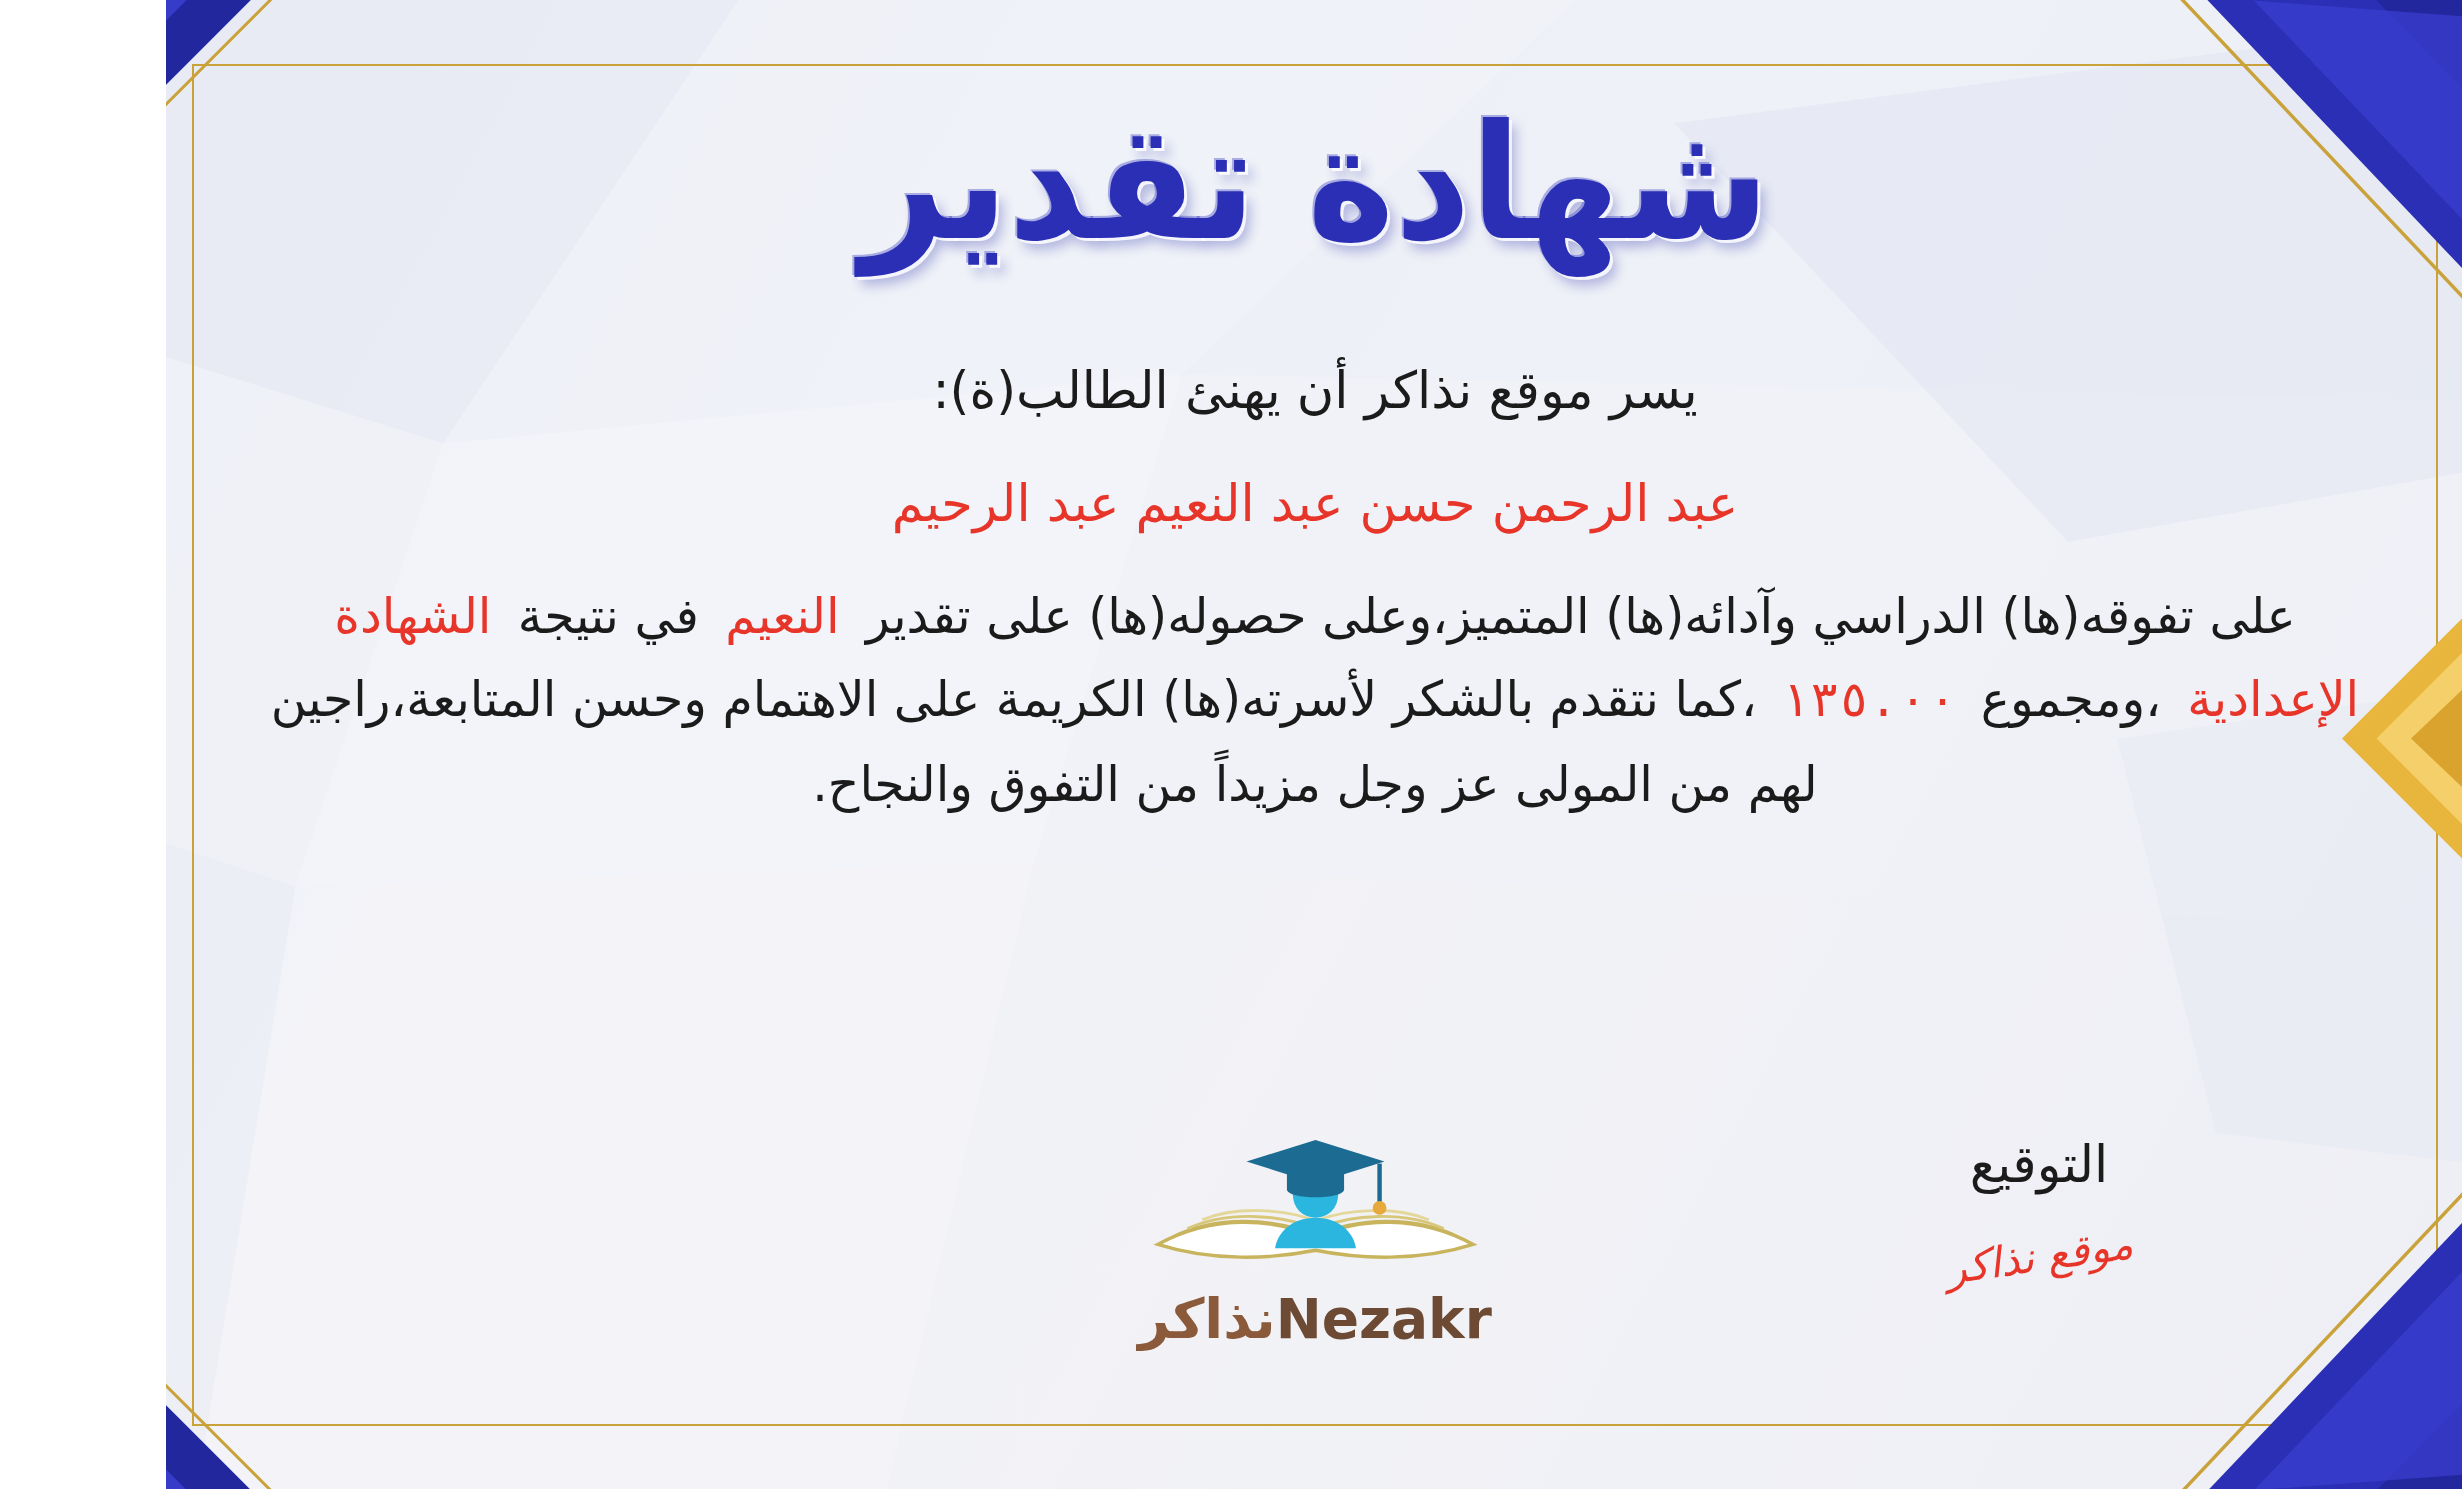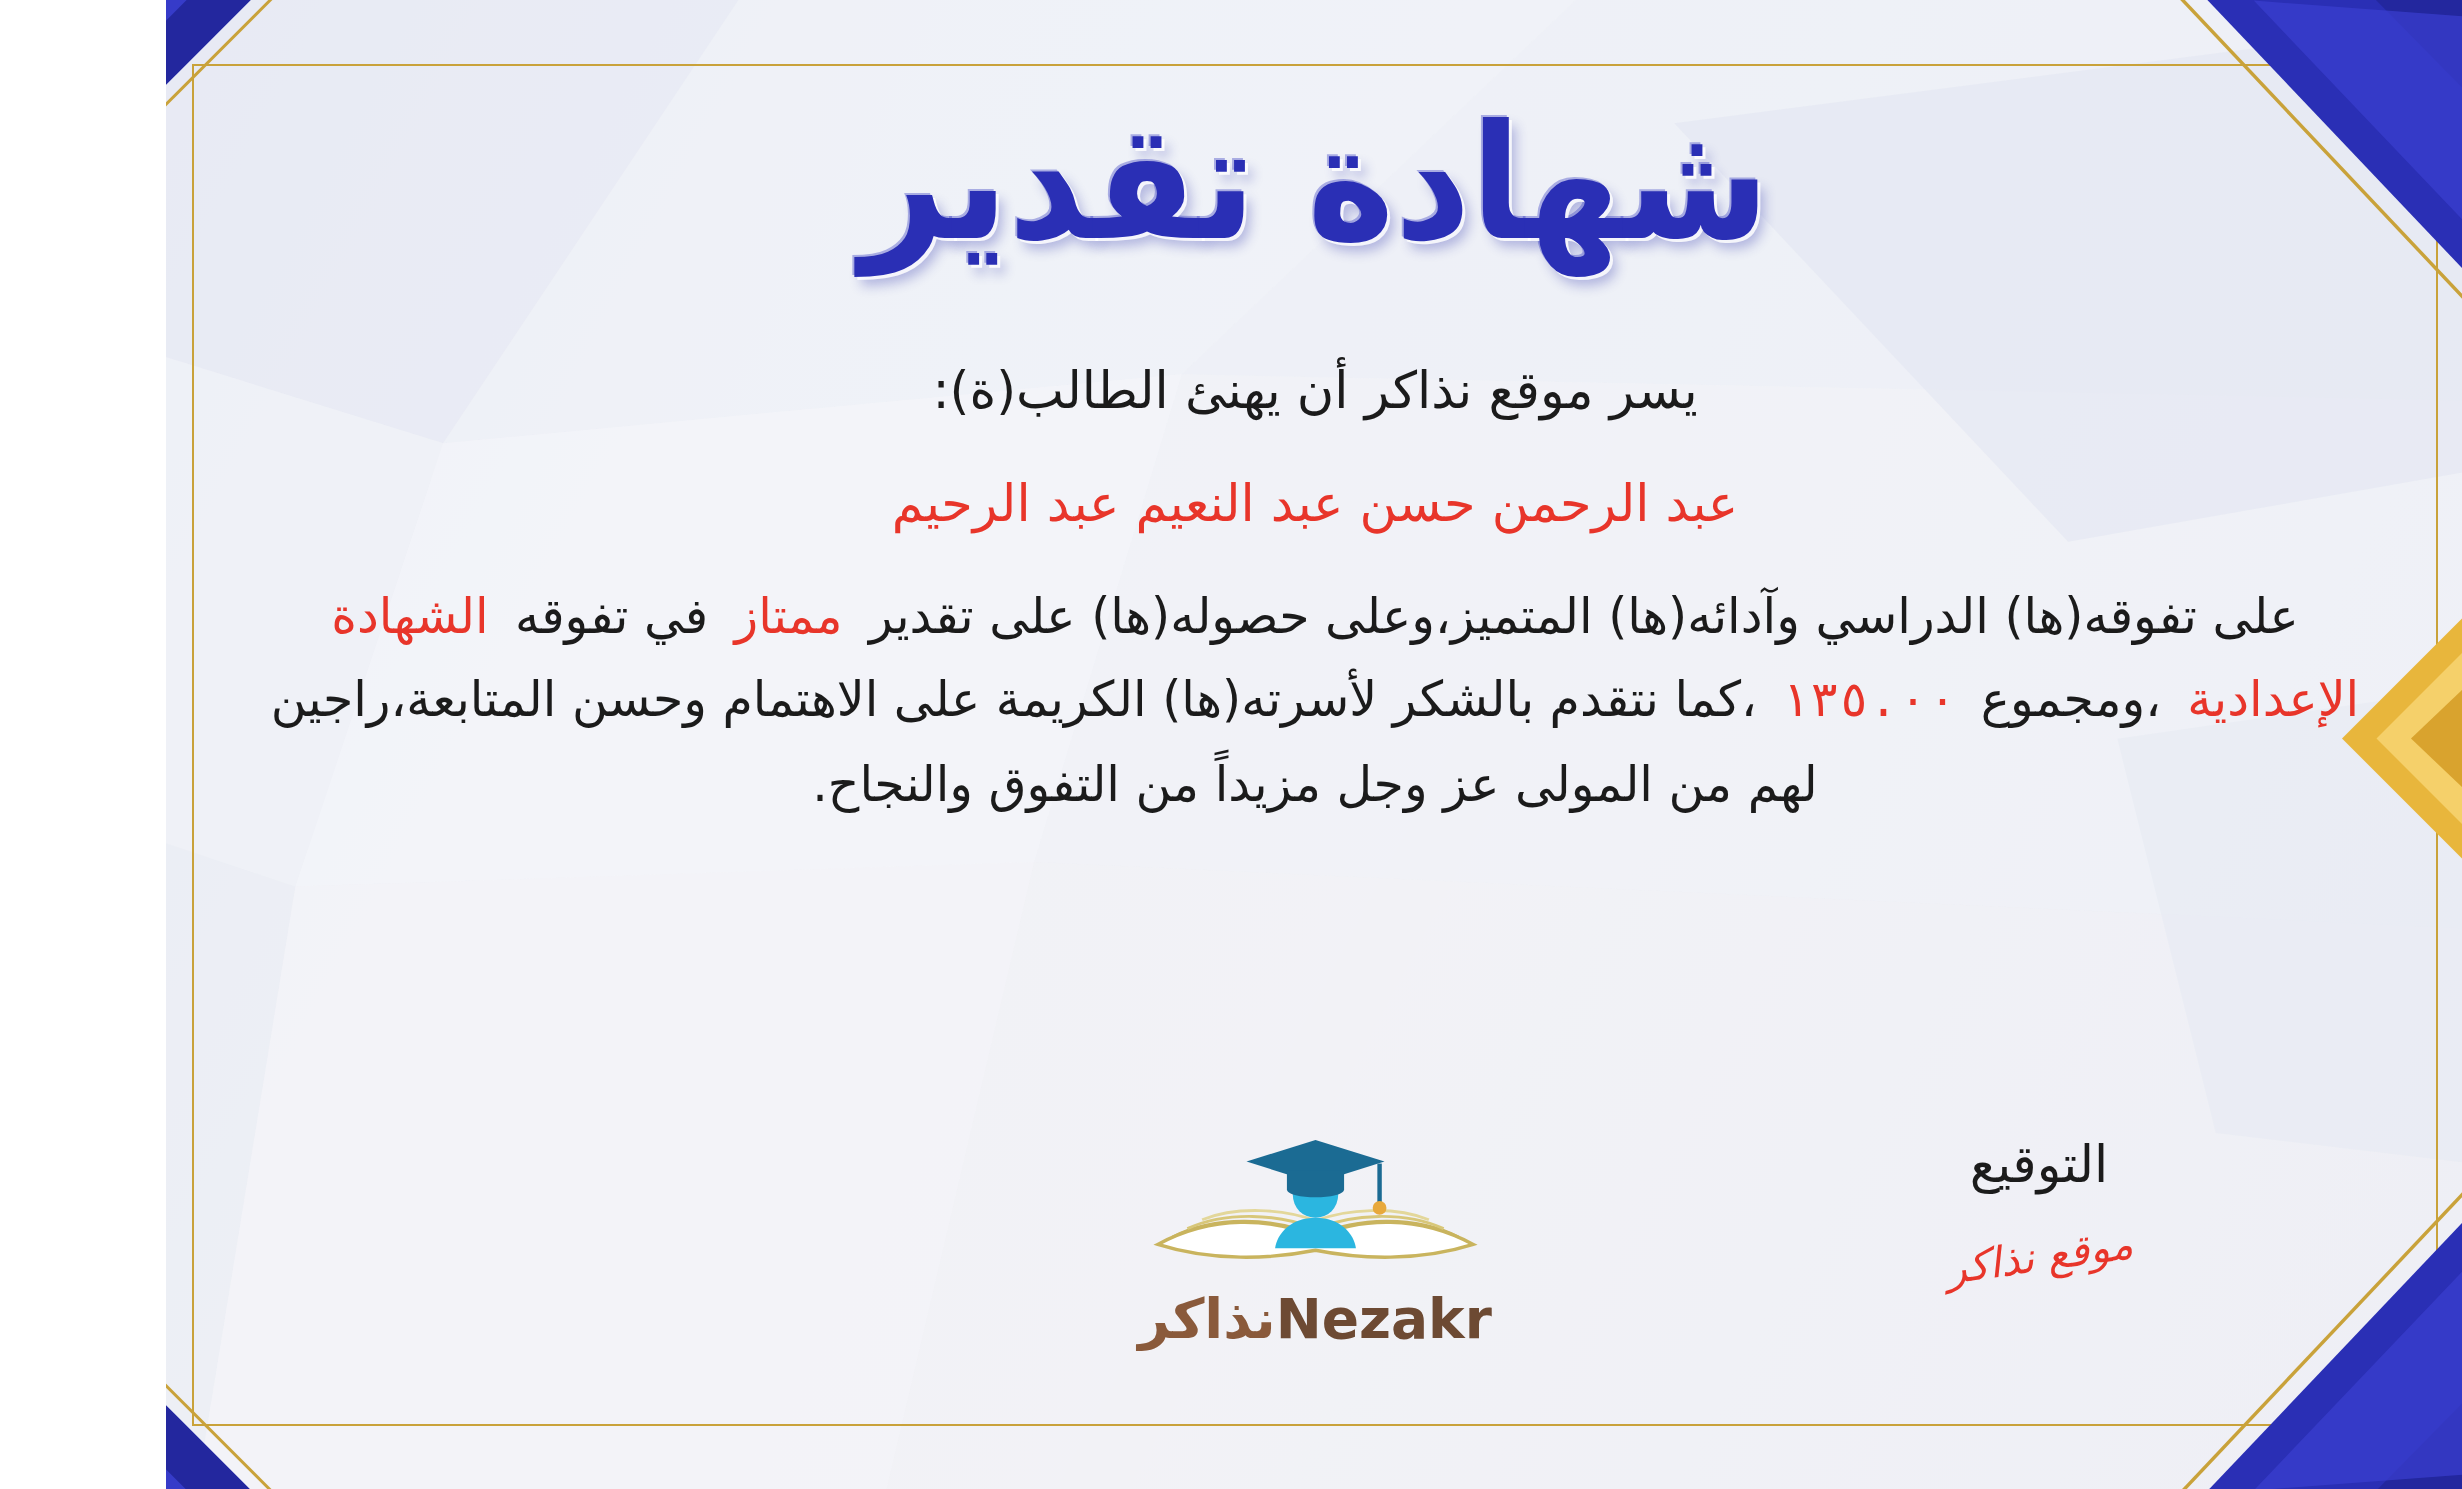--- a/index.html
+++ b/index.html
@@ -243,22 +243,22 @@
     <div class="title">شهادة تقدير</div>
 
     <div class="body-text">
 
       <div class="line-intro">يسر موقع نذاكر أن يهنئ الطالب(ة):</div>
 
       <div class="student-name">عبد الرحمن حسن عبد النعيم عبد الرحيم</div>
 
       <div class="paragraph">
         <span>على تفوقه(ها) الدراسي وآدائه(ها) المتميز،وعلى حصوله(ها) على تقدير</span>
-        <span class="hl">ممتاز</span>
-        <span>في تفوقه</span>
+        <span class="hl">النعيم</span>
+        <span>في نتيجة</span>
         <span class="hl">الشهادة الإعدادية</span>
         <span>،ومجموع</span>
         <span class="num">١٣٥.٠٠</span>
         <span>،كما نتقدم بالشكر لأسرته(ها) الكريمة على الاهتمام وحسن المتابعة،راجين لهم من المولى عز وجل مزيداً من التفوق والنجاح.</span>
       </div>
 
     </div>
 
     <div class="footer">
 

